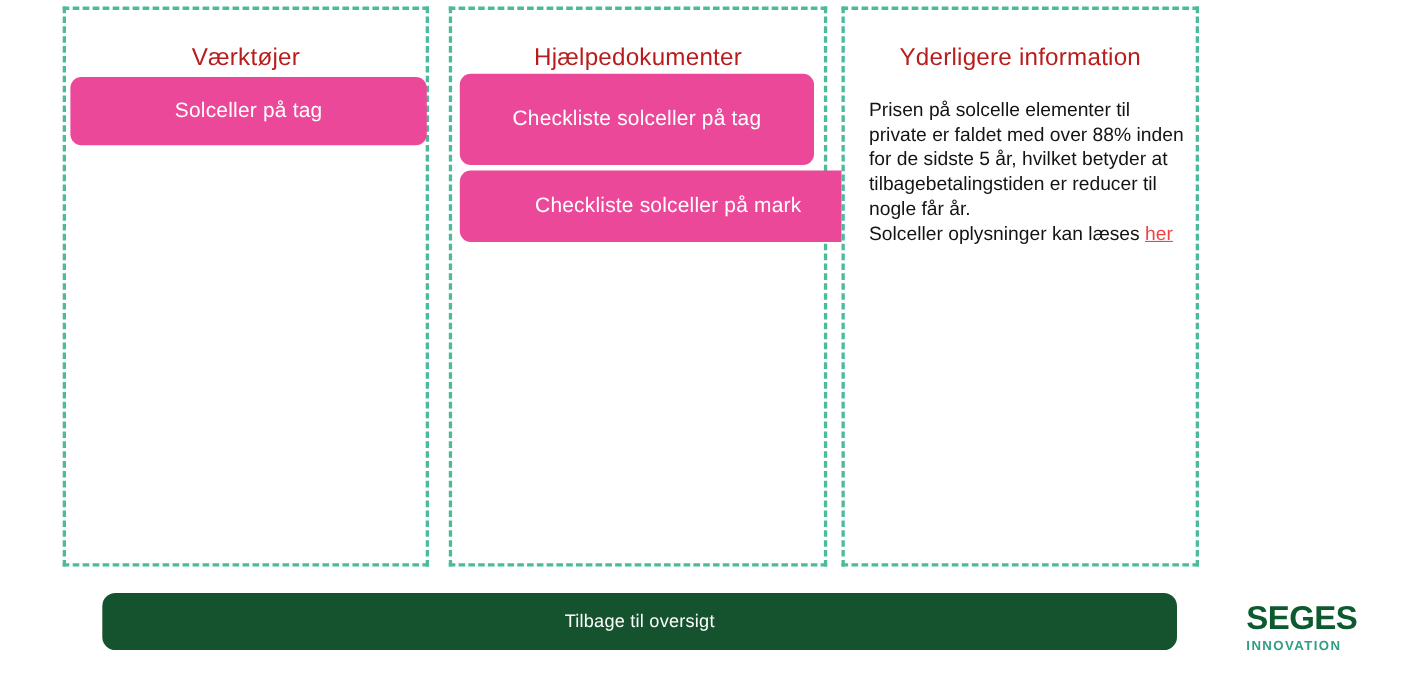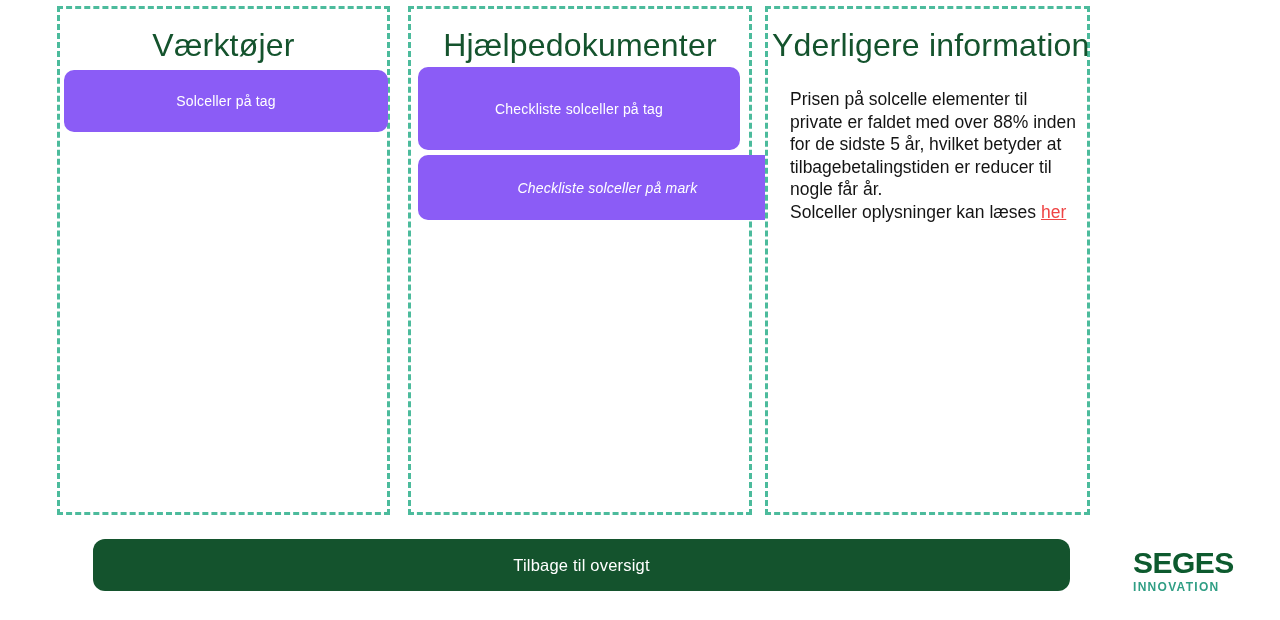--- a/index.html
+++ b/index.html
@@ -8,33 +8,33 @@
     font-family:"Liberation Sans",sans-serif;overflow:hidden;
   }
   .panel{
     position:absolute;top:6px;height:509px;box-sizing:border-box;
     border:3px dashed #4cbb9c;background:#ffffff;
   }
   #panel-tools{left:57px;width:333px;}
   #panel-help{left:408px;width:344px;}
   #panel-info{left:765px;width:325px;}
   .panel-title{
-    margin:4px;position:absolute;left:0;right:0;top:14px;
-    text-align:center;font-size:32px;font-weight:400;color:#14532d;
+    margin:16px;position:absolute;left:0;right:0;top:14px;
+    text-align:center;font-size:22px;font-weight:400;color:#b91c1c;
     letter-spacing:0.2px;white-space:nowrap;
   }
   .green-btn{
     position:absolute;display:flex;align-items:center;justify-content:center;
-    background:#8b5cf6;color:#ffffff;border:none;border-radius:10px;
-    font-family:"Liberation Sans",sans-serif;font-size:14px;
+    background:#ec4899;color:#ffffff;border:none;border-radius:10px;
+    font-family:"Liberation Sans",sans-serif;font-size:19px;
     cursor:pointer;padding:0;letter-spacing:0.2px;
   }
   #btn-solceller-tag{left:4px;top:61px;width:324px;height:62px;}
   #btn-check-tag{left:7px;top:58px;width:322px;height:83px;}
-  #btn-check-mark{left:7px;top:146px;width:379px;height:65px;font-style:italic;}
+  #btn-check-mark{left:7px;top:146px;width:379px;height:65px;}
   .info-text{
     position:absolute;left:22px;top:57px;width:290px;
     font-size:17.5px;line-height:1.285;color:#141414;
   }
   .info-link{
     color:#ef4444;text-decoration:underline;cursor:pointer;
   }
   .back-btn{
     position:absolute;left:93px;top:539px;width:977px;height:52px;
     display:flex;align-items:center;justify-content:center;

